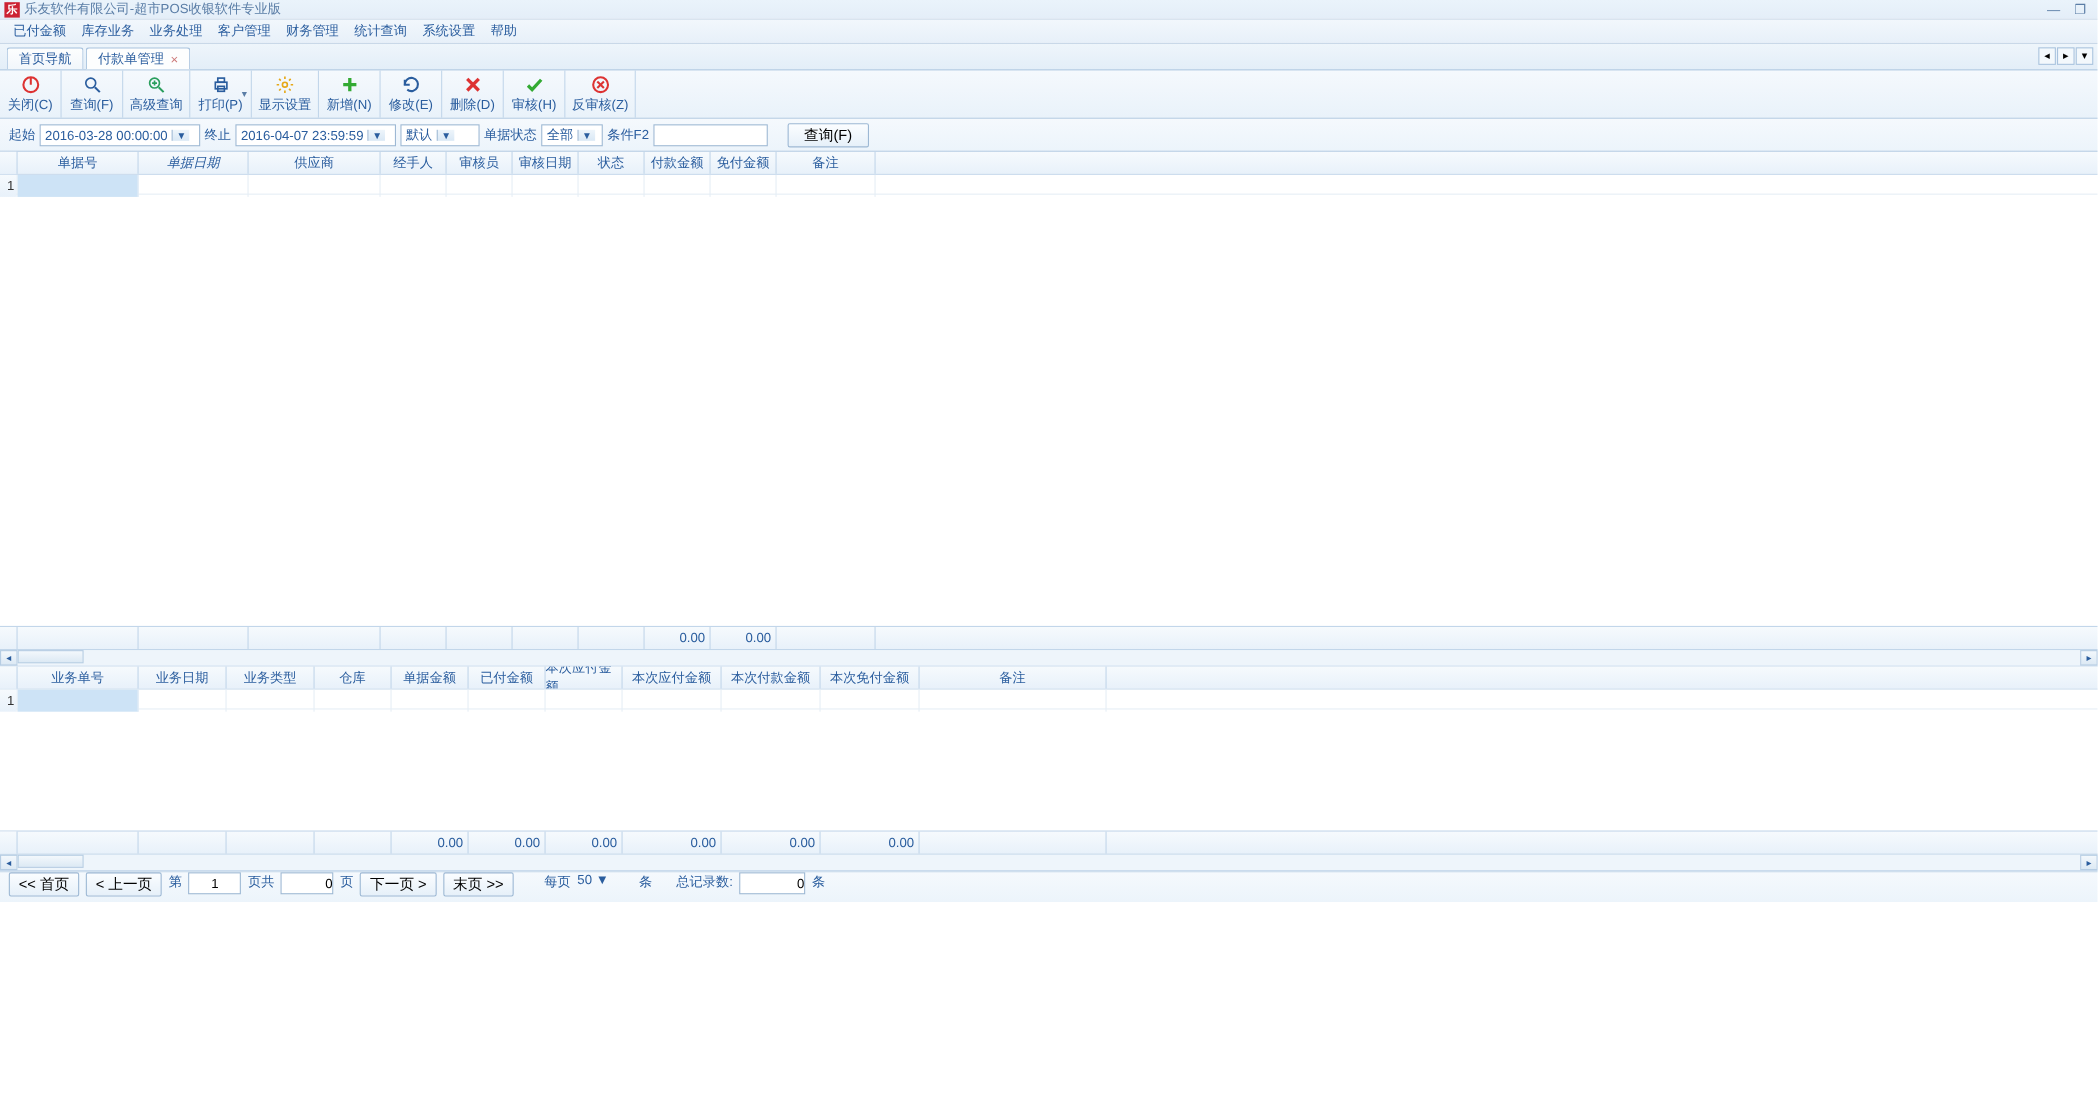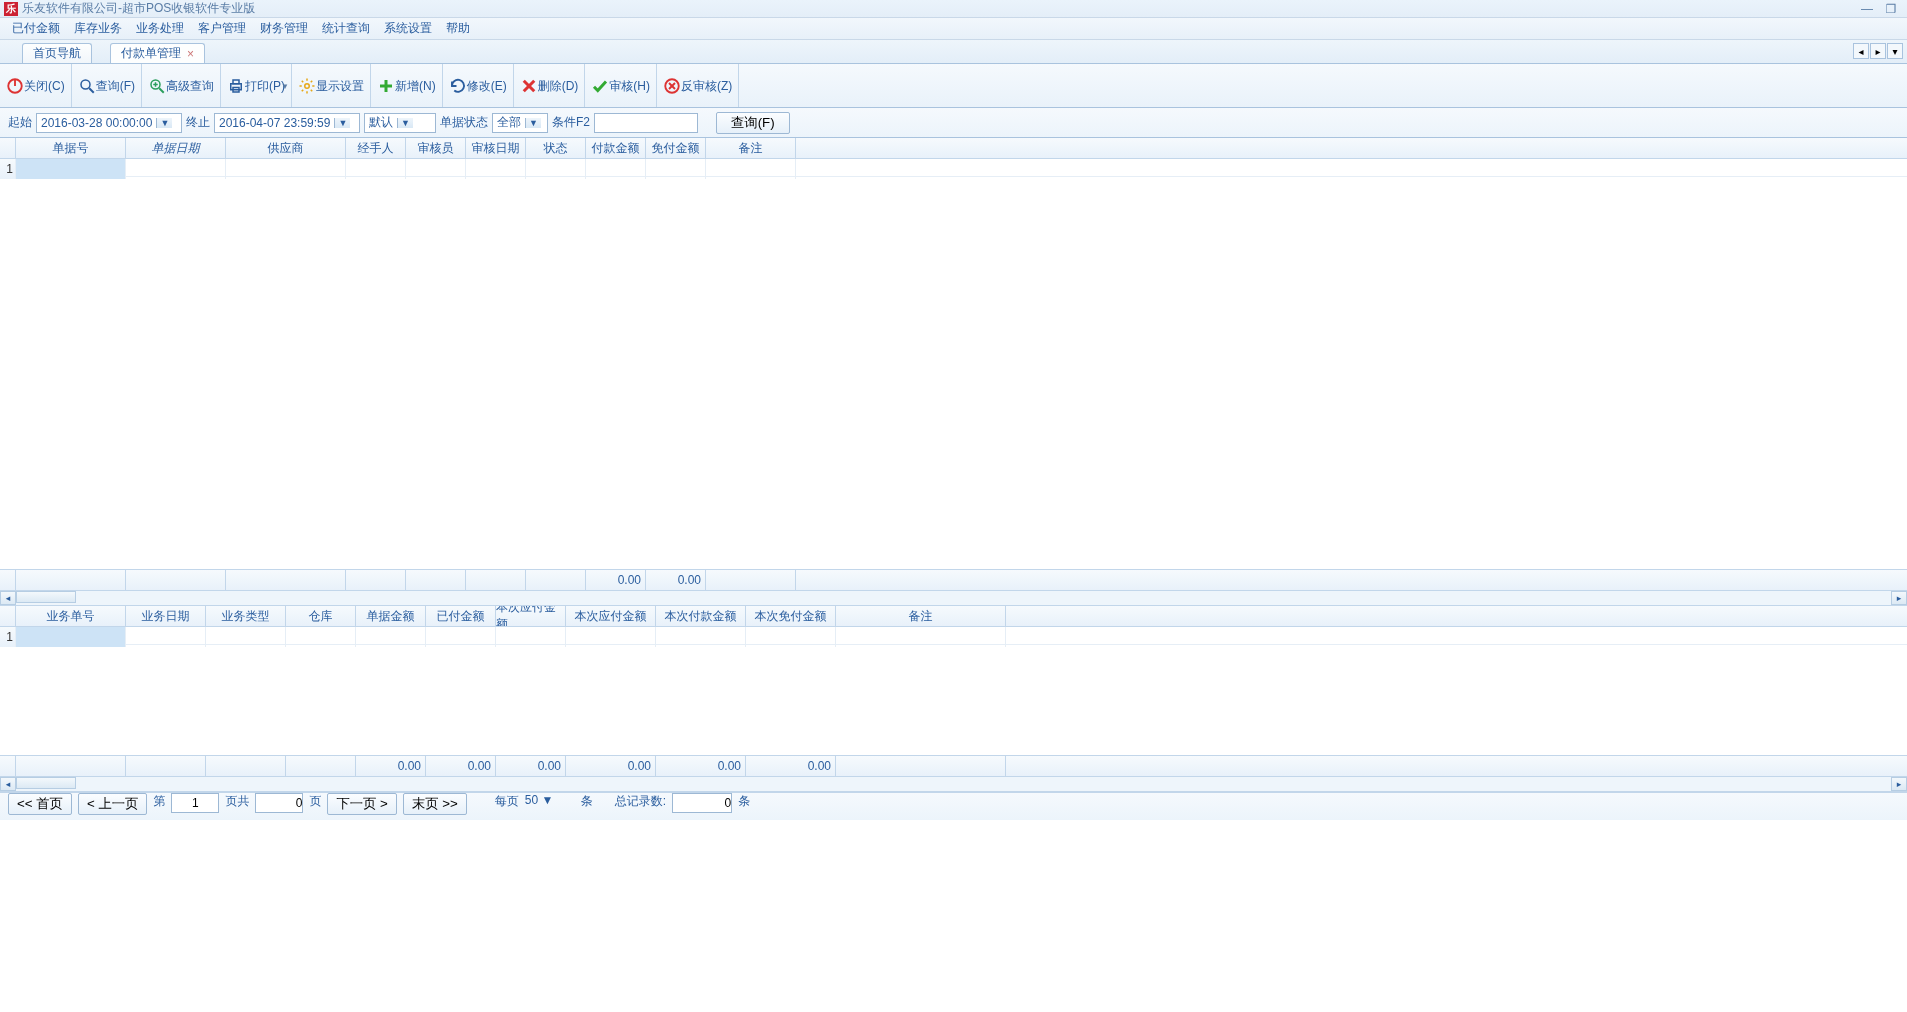--- a/index.html
+++ b/index.html
@@ -51,41 +51,40 @@
   padding: 2px 10px;
   border: 1px solid #a9c3de;
   border-bottom: none;
   background: linear-gradient(#fdfefe,#f1f6fb);
   margin-right: 2px;
   border-radius: 3px 3px 0 0;
   display:flex;align-items:center;
   cursor:pointer;
   color:#2a5d9e;
   font-size:12px;
-  margin-left:16px;
 }
 .tabstrip .tab.active { background:#fdfefe; }
 .tabstrip .tab .close-x { margin-left:6px; color:#c77; font-family:Arial; }
 .tabstrip .right-tools { position:absolute; right:4px; top:3px; display:flex; gap:1px; }
 .tabstrip .right-tools .tool {
   width:16px;height:16px;border:1px solid #a9c3de;background:#f3f8fc;font-size:10px;
   display:flex;align-items:center;justify-content:center;cursor:pointer;
 }
 .toolbar {
   height: 44px;
   background: linear-gradient(#f5f9fd,#e9f2fa);
   border-bottom:1px solid #a9c3de;
   display:flex;
   align-items:stretch;
 }
 .toolbar .tbtn {
   min-width:56px;
   padding: 2px 6px;
   border-right:1px solid #c2d6ea;
-  display:flex;flex-direction:row;align-items:center;justify-content:center;
+  display:flex;flex-direction:column;align-items:center;justify-content:center;
   cursor:pointer;
   color:#2a5d9e;
   position:relative;
 }
 .toolbar .tbtn .ico { font-size:18px; line-height:20px; }
 .toolbar .tbtn .lbl { font-size:12px; margin-top:1px; white-space:nowrap;}
 .toolbar .tbtn .dd { position:absolute; right:2px; top:50%; transform:translateY(-50%); font-size:8px; color:#5a7da6;}
 .filterbar {
   height: 30px;
   background: linear-gradient(#f5f9fd,#ecf4fb);

